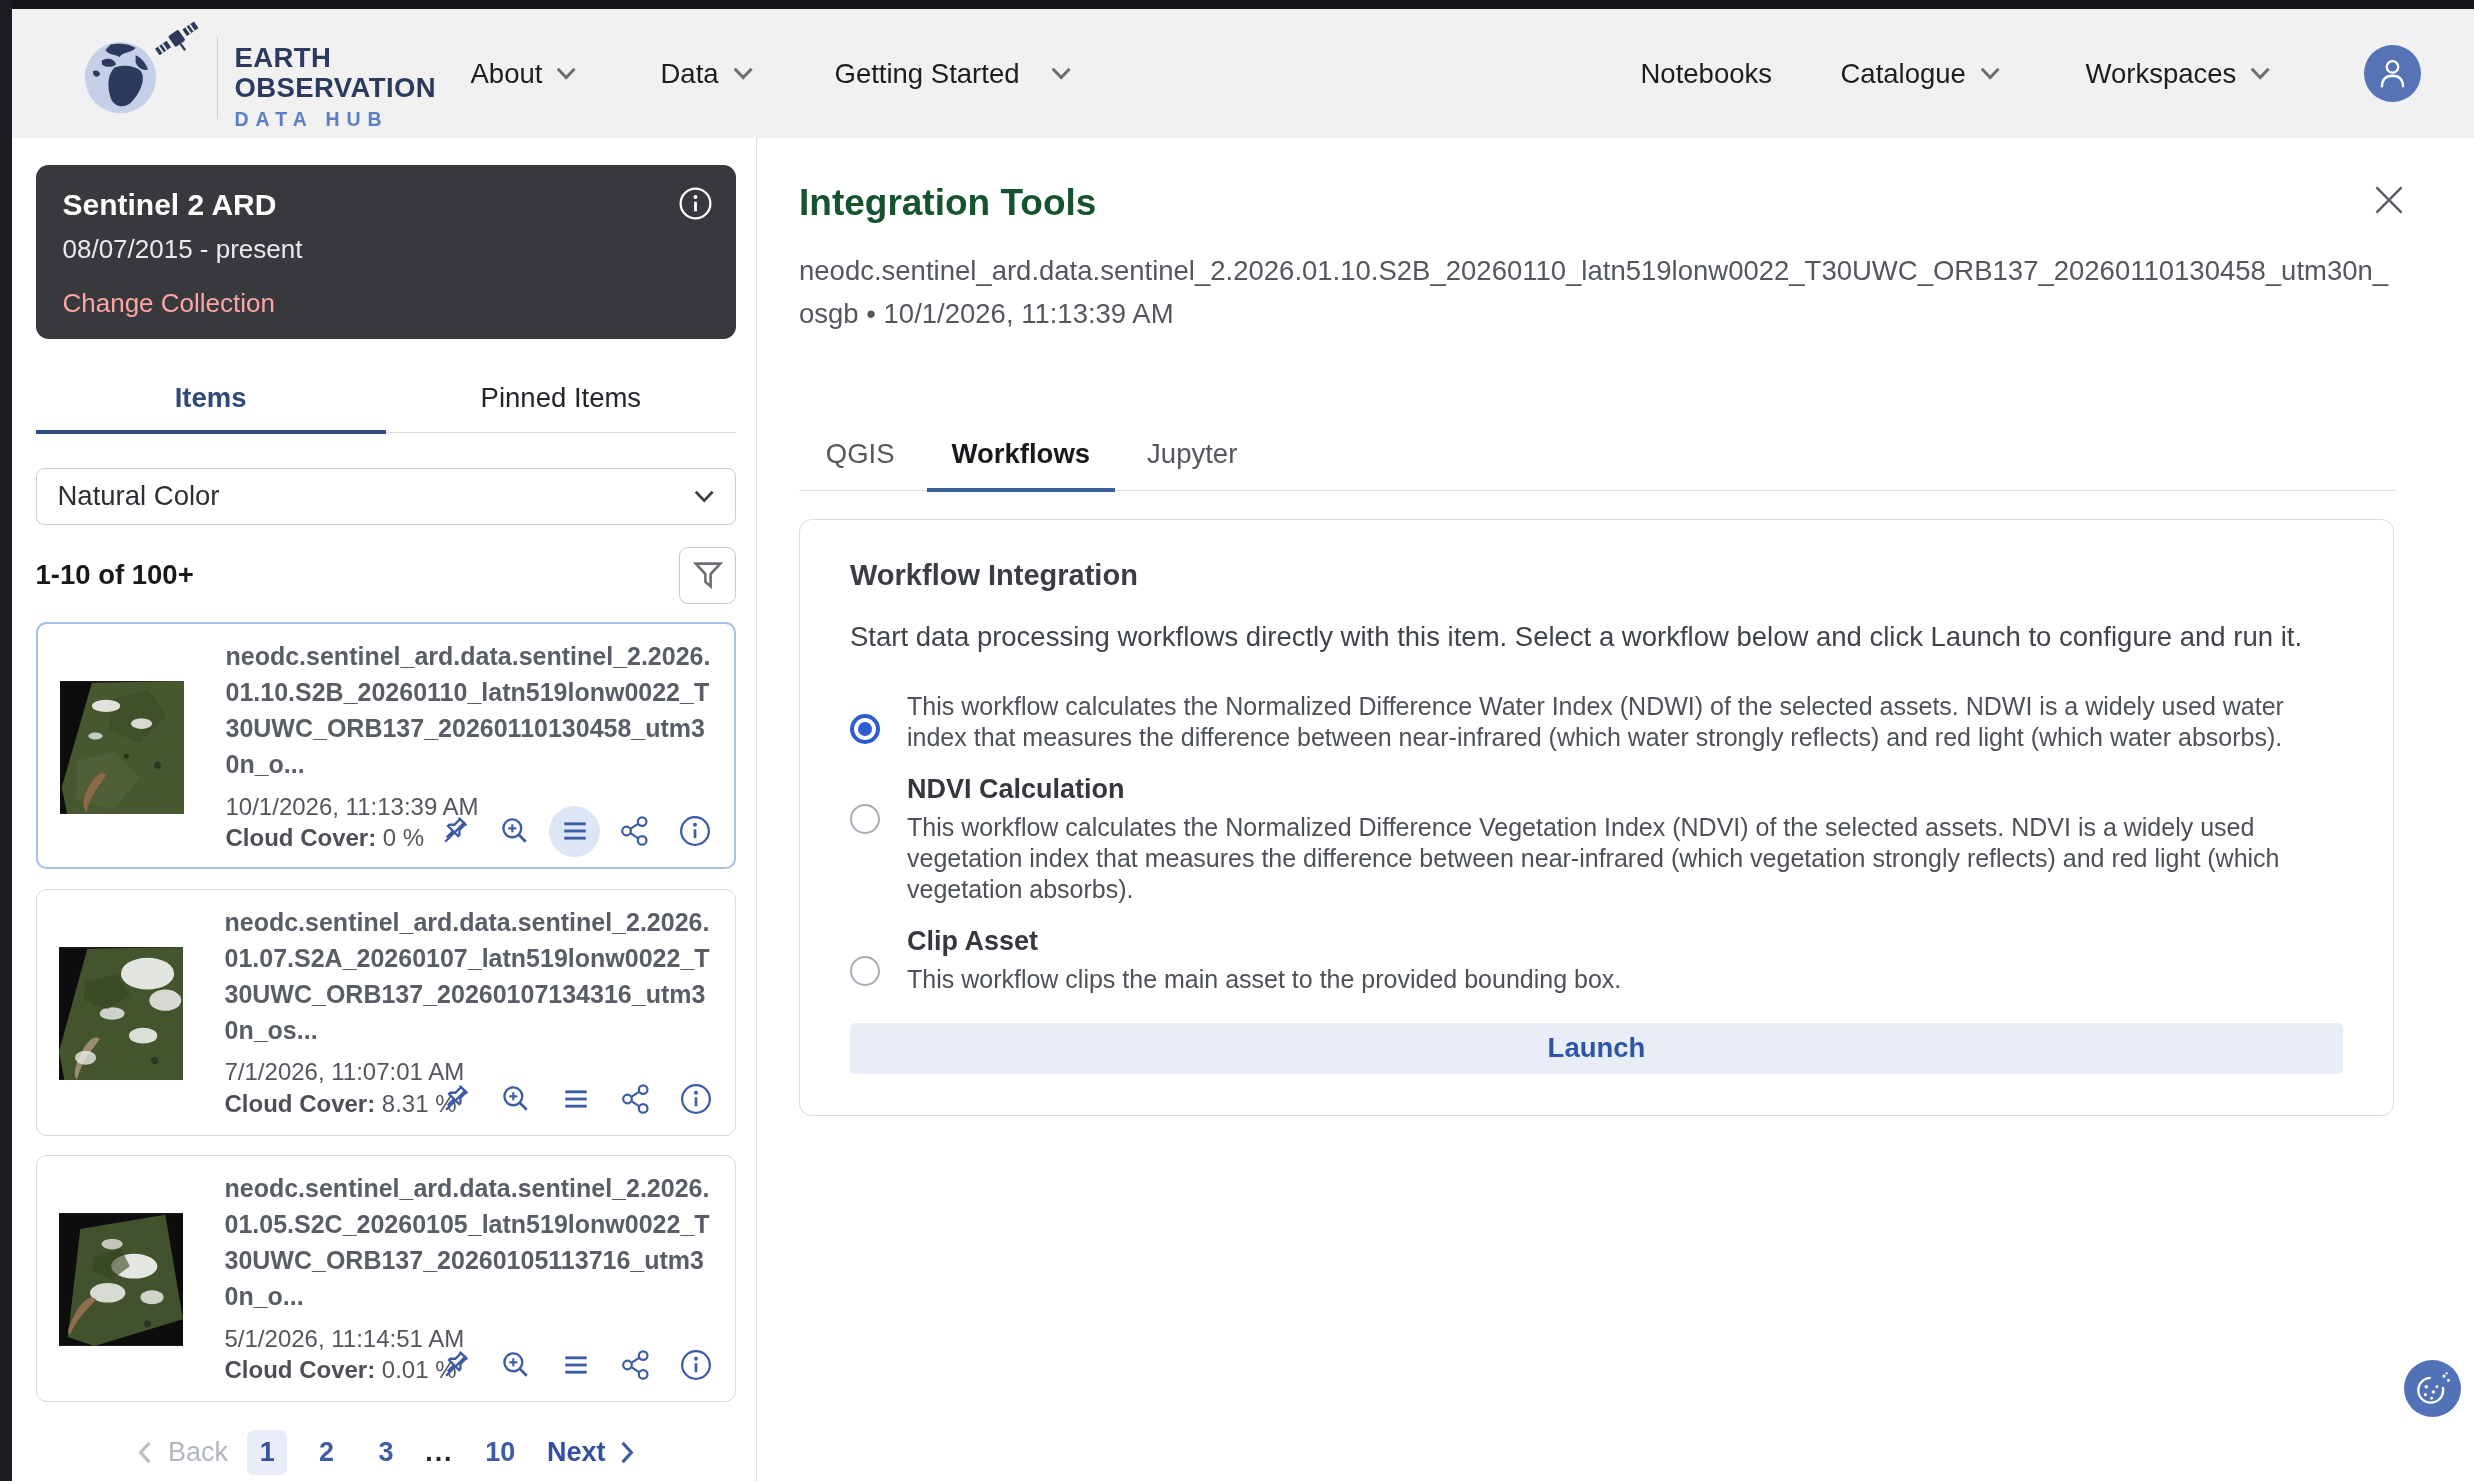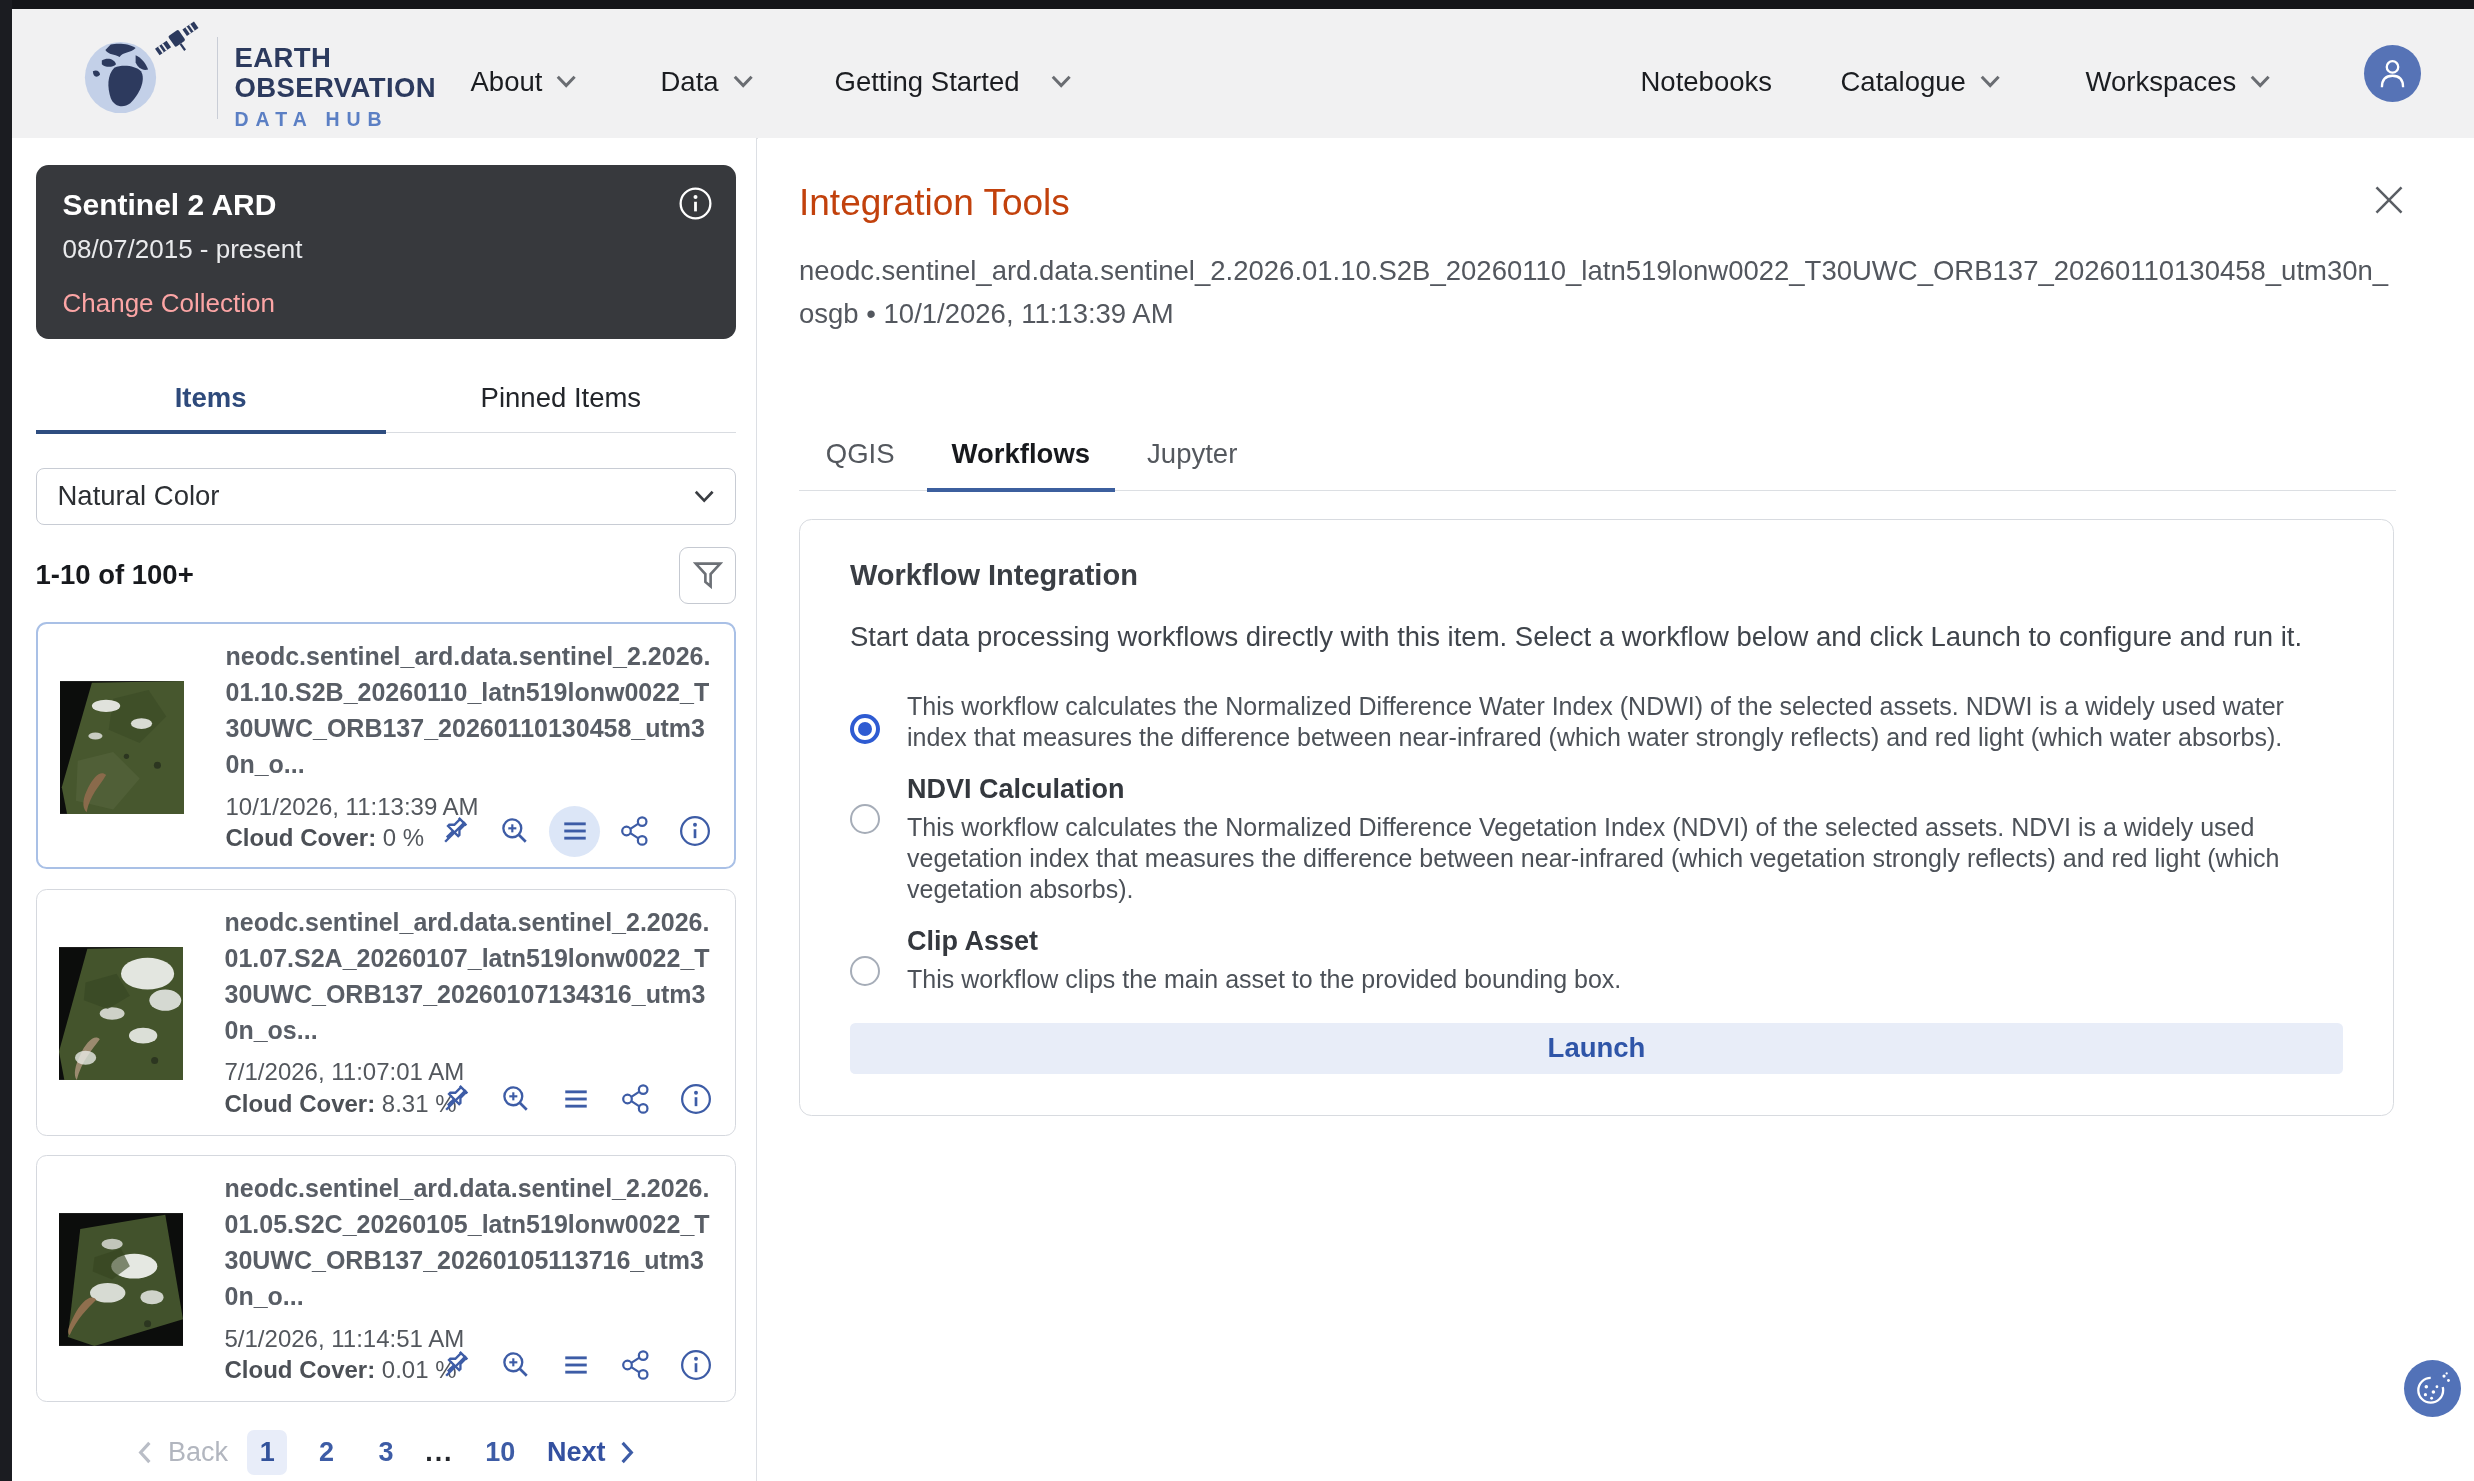--- a/index.html
+++ b/index.html
@@ -13,21 +13,21 @@
   #nav{position:absolute;left:11.5px;top:9px;right:0;height:129px;background:#f1f1f2;
        border-bottom:0.9px solid #e1e1e3;}
   .logo{position:absolute;left:59px;top:5.3px;width:373px;height:117px;}
   .logo-globe{position:absolute;left:13.3px;top:27px;}
   .logo-sat{position:absolute;left:78px;top:1.8px;}
   .logo-divider{position:absolute;left:146px;top:23px;width:1.8px;height:82px;background:#c9cdd6;}
   .logo-text{position:absolute;left:164px;top:30px;line-height:1;}
   .logo-l1,.logo-l2{font-size:27.5px;font-weight:bold;color:#2c3a5e;letter-spacing:0.4px;}
   .logo-l2{margin-top:2.7px;}
   .logo-l3{font-size:19.5px;font-weight:bold;color:#5b7fc4;letter-spacing:7px;margin-top:8px;}
-  .nav-item{position:absolute;top:8px;height:129px;display:flex;align-items:center;gap:14px;
+  .nav-item{position:absolute;top:0;height:129px;display:flex;align-items:center;gap:14px;
             font-size:27.5px;color:#1b1d21;cursor:pointer;}
   .chev{width:20.4px;height:13.3px;}
   #nav-about{left:459px;} #nav-data{left:649px;} #nav-getting{left:823px;gap:32px;}
   #nav-notebooks{left:1629px;} #nav-catalogue{left:1829px;} #nav-workspaces{left:2074px;}
   .avatar{position:absolute;left:2352px;top:36px;width:57px;height:57px;border-radius:50%;
           background:#5673b6;display:flex;align-items:center;justify-content:center;cursor:pointer;}
 
   
   #sidebar{position:absolute;left:11.5px;top:138px;width:745px;bottom:0;background:#fff;
            border-right:0.9px solid #dcdfe4;box-sizing:border-box;padding:0 19.5px 0 24px;}
@@ -69,21 +69,21 @@
   .pg-back{color:#b2b6bf;display:flex;align-items:center;gap:16px;cursor:default;}
   .pg-num{color:#3d5ca6;font-weight:bold;padding:7px 12.4px;border-radius:7px;cursor:pointer;}
   .pg-num.current{background:#e8edf9;color:#32529b;}
   .pg-dots{color:#22252a;font-weight:bold;letter-spacing:1.8px;cursor:default;}
   .pg-next{color:#3350a0;font-weight:bold;display:flex;align-items:center;gap:14px;cursor:pointer;text-align:right;}
 
   
   #main{position:absolute;left:758px;top:138px;right:0;bottom:0;background:#fff;
         box-sizing:border-box;padding:44px 0 0 41px;}
   .main-head{position:relative;width:1597px;}
-  .main-title{font-size:37px;font-weight:normal;color:#c2410c;}
+  .main-title{font-size:37px;font-weight:bold;color:#14532d;}
   .close-x{position:absolute;right:-16px;top:-5.3px;width:46px;height:46px;display:flex;
            align-items:center;justify-content:center;cursor:pointer;}
   .main-sub{margin-top:25px;width:1597px;font-size:27.5px;color:#53575e;line-height:43px;
             word-break:break-all;}
   .main-tabs{margin-top:103px;width:1595px;border-bottom:1.3px solid #dcdfe3;display:flex;
              padding-left:1.8px;}
   .m-tab{font-size:27.5px;color:#54585e;padding:0 25px 18px;margin-right:7px;cursor:pointer;}
   .m-tab.active{color:#17191d;font-weight:bold;border-bottom:4.4px solid #3c5f9e;margin-bottom:-1.8px;}
 
   .wf-panel{margin-top:27.5px;width:1595px;box-sizing:border-box;border:1.3px solid #d8dbe0;

